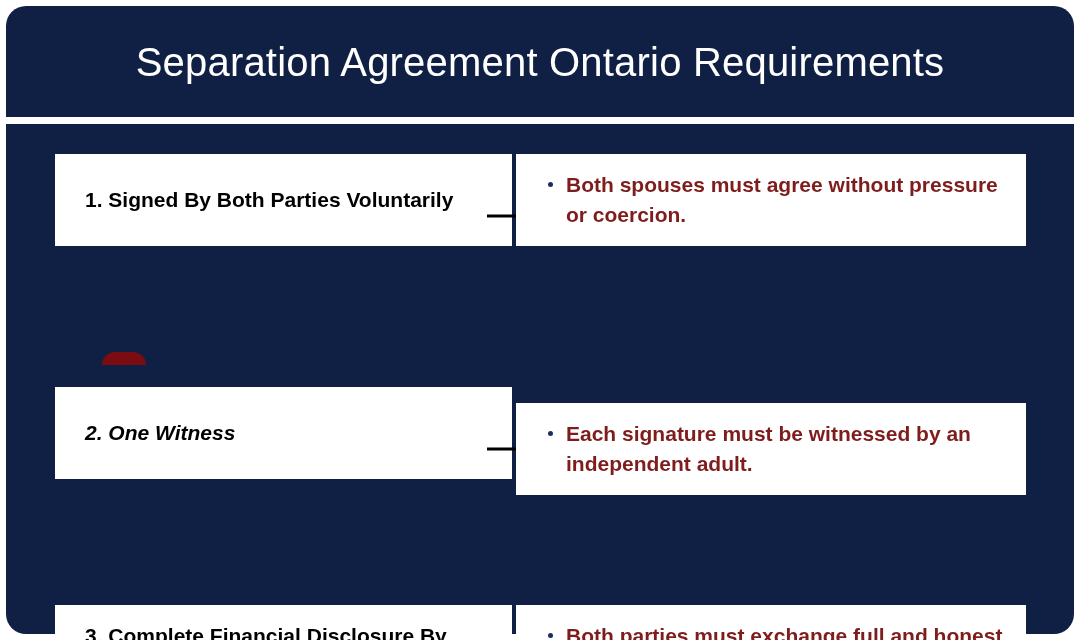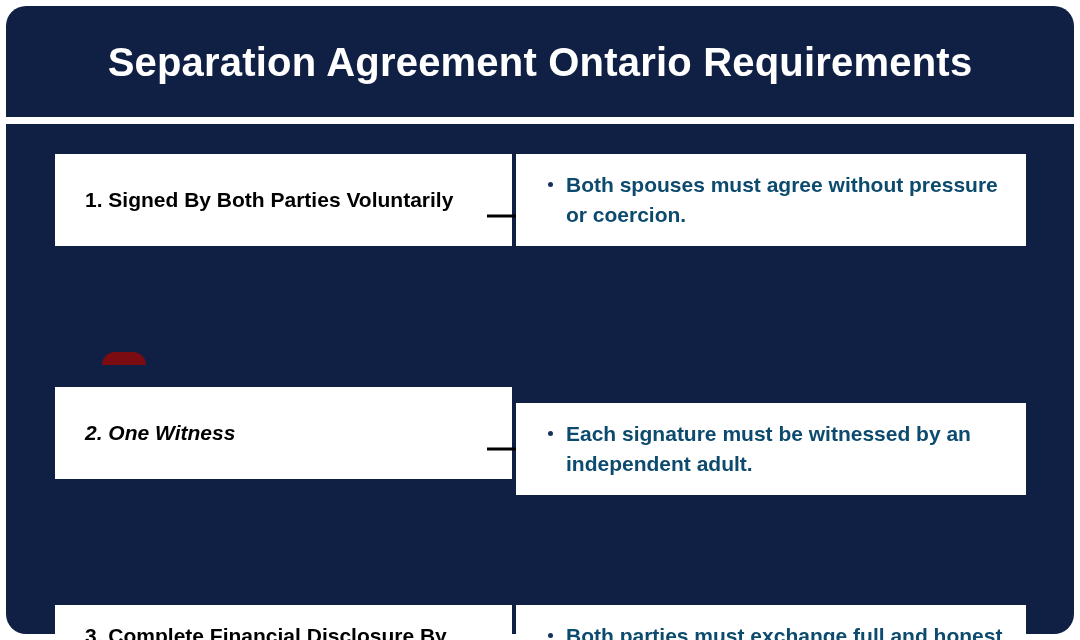--- a/index.html
+++ b/index.html
@@ -32,21 +32,21 @@
     height: 111px;
     background: #102045;
     border-radius: 20px 20px 0 0;
     display: flex;
     align-items: center;
     justify-content: center;
   }
   .title-text {
     color: #ffffff;
     font-size: 40px;
-    font-weight: bold;
+    font-weight: normal;
     letter-spacing: 0.2px;
     text-align: center;
     line-height: 1.1;
     white-space: nowrap;
   }
 
   
   .band-separator {
     position: absolute;
     left: 0px;
@@ -109,21 +109,21 @@
     line-height: 1.45;
   }
 
   .right-list {
     margin: 0;
     padding: 0;
     list-style: none;
   }
   .right-item {
     position: relative;
-    color: #0c4a6e;
+    color: #7f1d1d;
     font-weight: bold;
     font-size: 21px;
     line-height: 1.42;
     padding-left: 20px;
   }
   .right-item::before {
     content: "";
     position: absolute;
     left: 2px;
     top: 12px;

